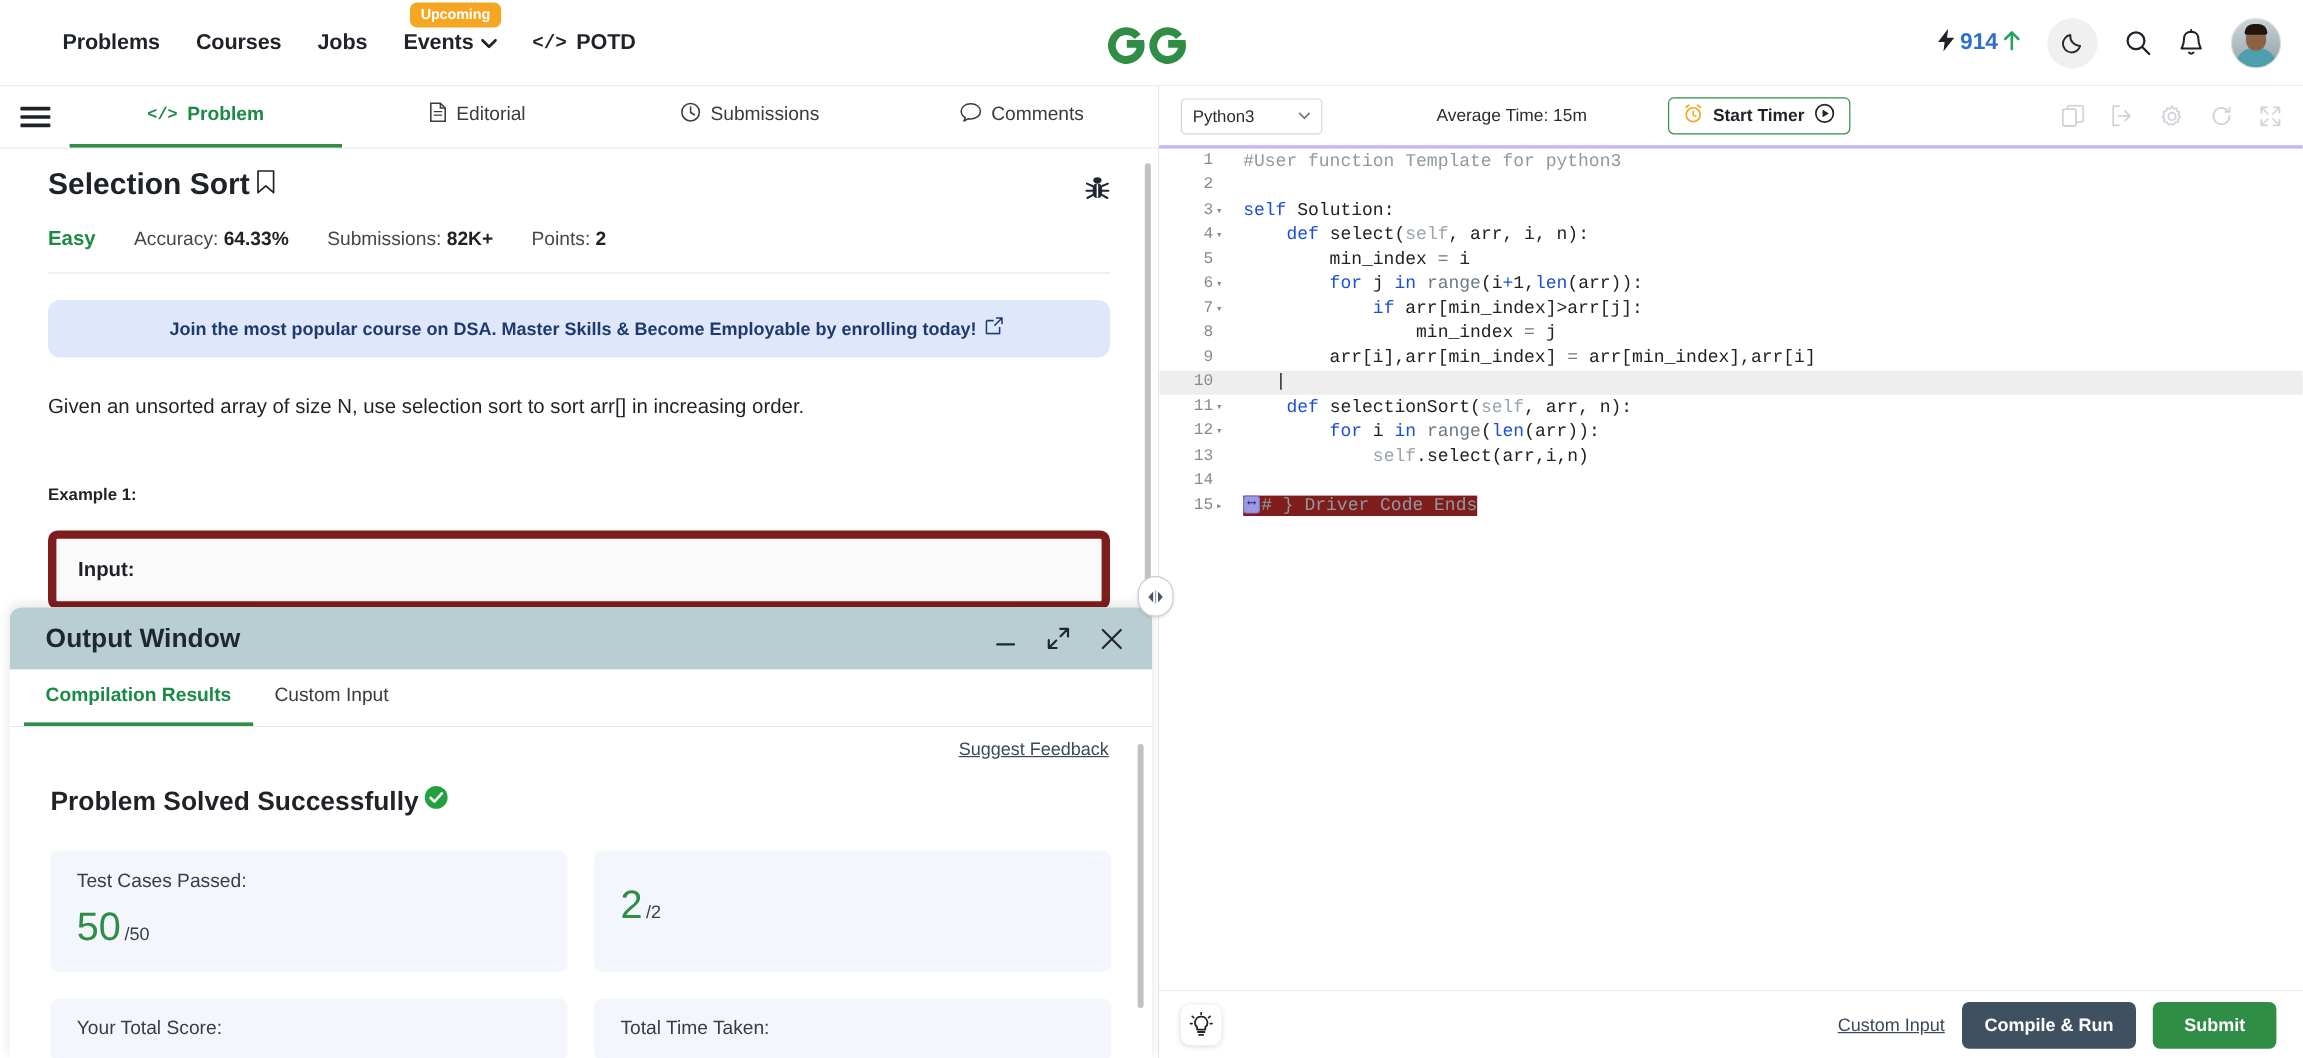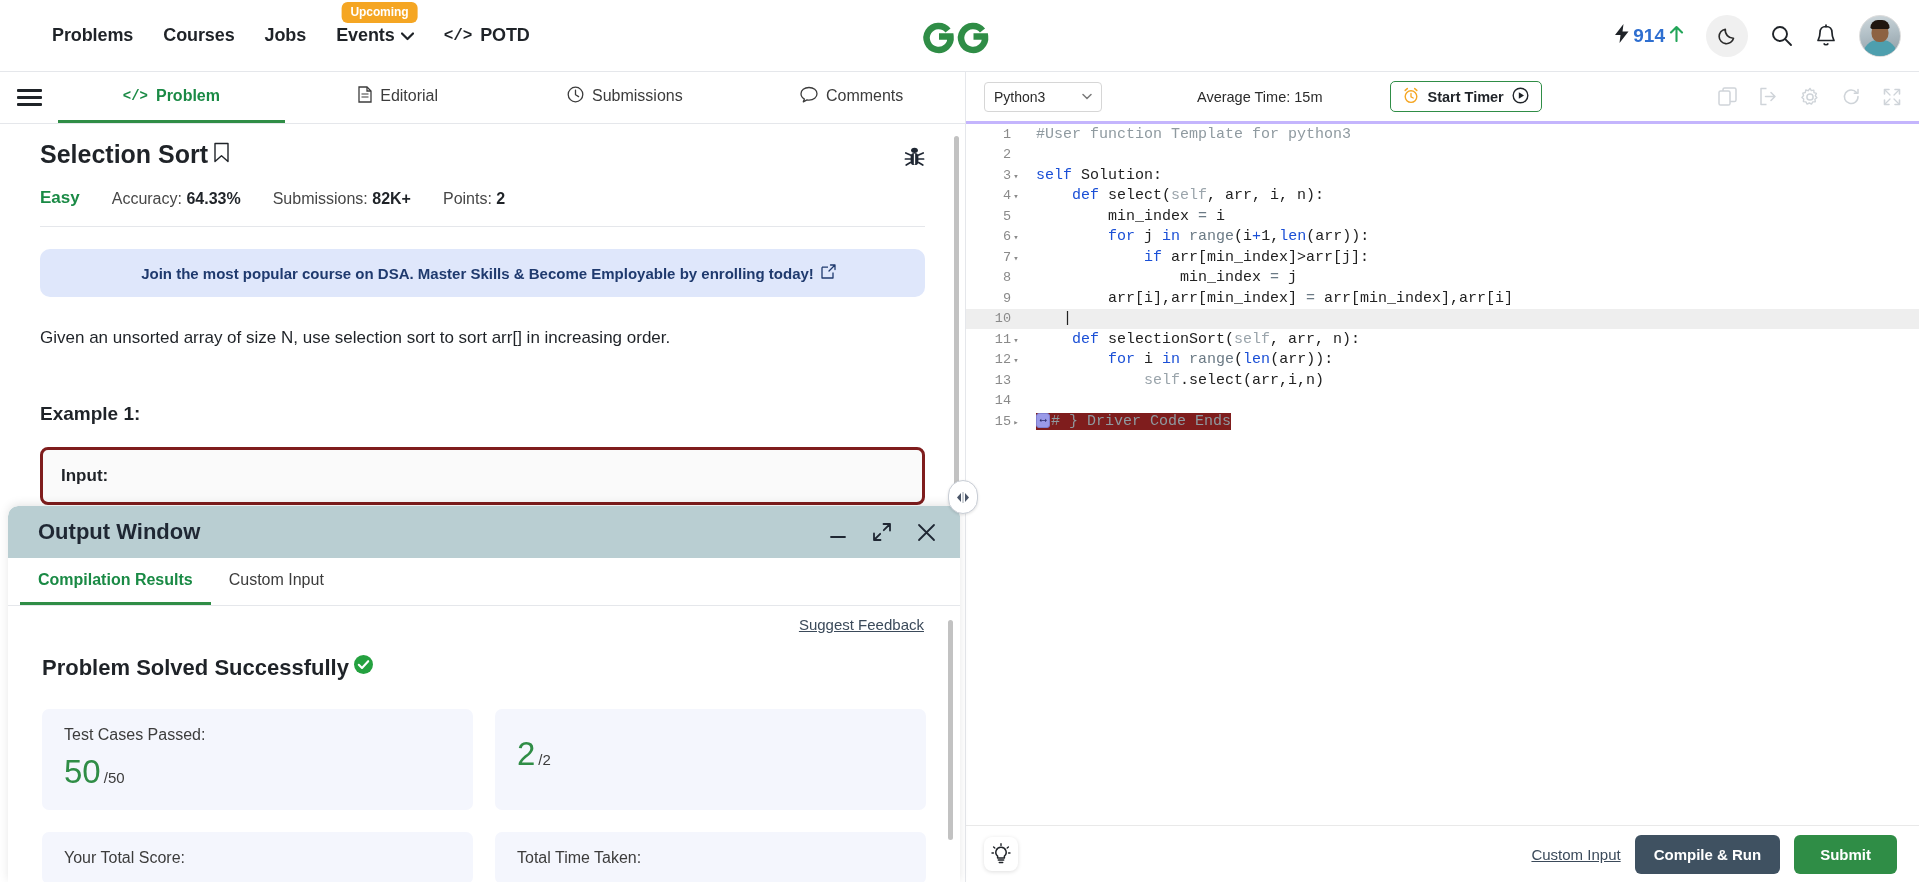--- a/index.html
+++ b/index.html
@@ -102,23 +102,23 @@
   .meta-strong { color: #1f2328; font-weight: 700; }
   .divider { height: 1px; background: #e5e7eb; margin: 18px 0 0; }
 
   .promo {
     margin-top: 22px; background: #dfe7fb; border-radius: 10px;
     height: 48px; display: flex; align-items: center; justify-content: center;
     gap: 7px; cursor: pointer; padding-left: 12px;
   }
   .promo-text { font-size: 15px; font-weight: 700; color: #1f3a6e; }
   .desc { margin-top: 28px; font-size: 17px; color: #1f2328; line-height: 1.5; }
-  .ex-head { margin-top: 52px; font-size: 19px; font-weight: 700; color: #1f2328; }
+  .ex-head { margin-top: 52px; font-size: 14px; font-weight: 700; color: #1f2328; }
   .ex-box {
-    margin-top: 22px; border: 3px solid #7f1d1d; border-radius: 8px;
+    margin-top: 22px; border: 7px solid #7f1d1d; border-radius: 8px;
     background: #fafafa; padding: 16px 18px; font-size: 17px; font-weight: 700; color: #1f2328;
   }
   .lp-scrollbar {
     position: absolute; right: 6px; top: 12px; width: 5px; height: 365px;
     background: #c2c2c2; border-radius: 3px; cursor: pointer;
   }
 
   
   .splitter {
     position: absolute; left: 948px; top: 480px; width: 30px; height: 34px;

